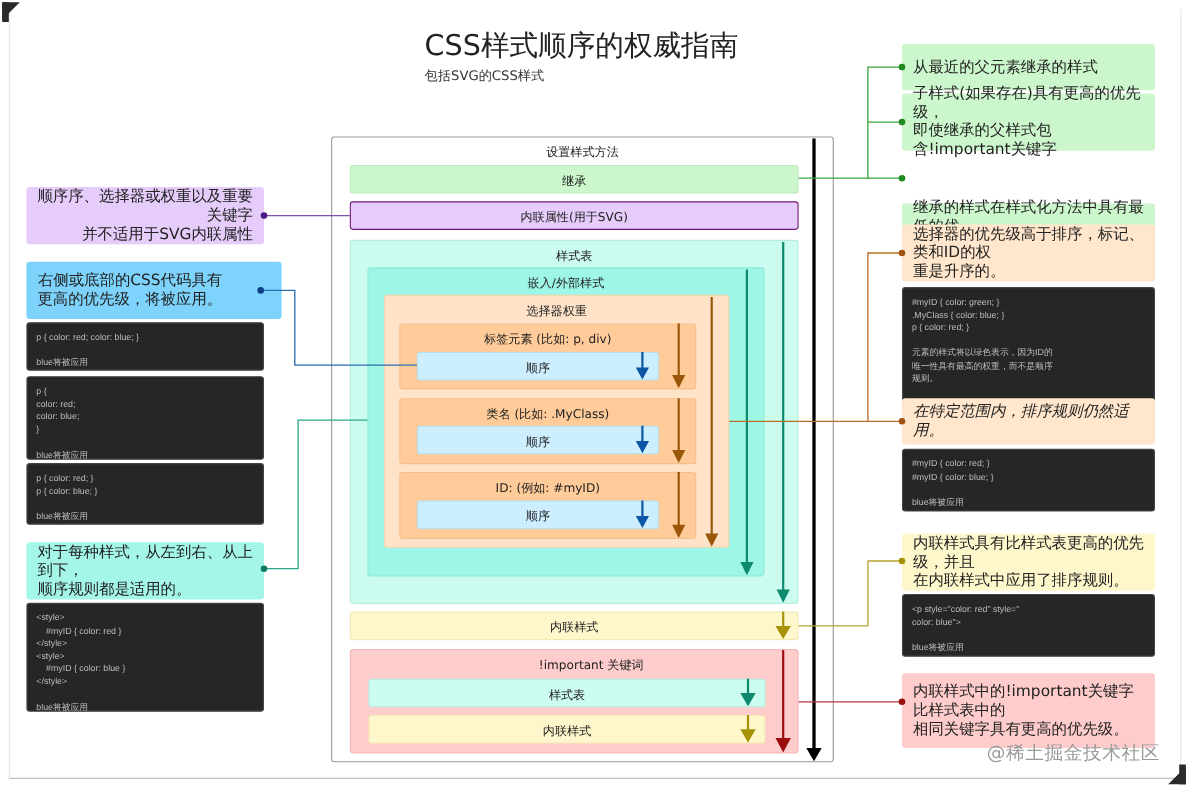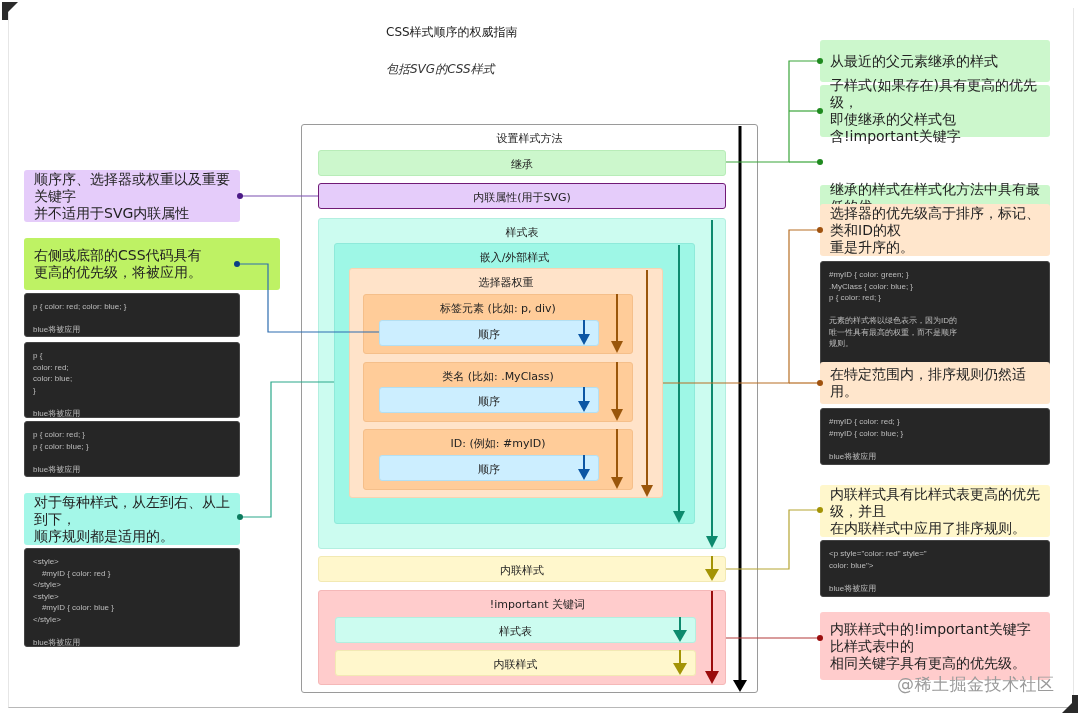--- a/index.html
+++ b/index.html
@@ -3,22 +3,22 @@
 <meta charset="utf-8">
 <style>
   html, body { margin:0; padding:0; }
   body { width:1080px; height:715px; position:relative; background:#ffffff; font-family:"DejaVu Sans", "Liberation Sans", sans-serif; overflow:hidden; color:#222; }
   .frame { position:absolute; left:8px; top:8px; width:1064px; height:699px; border-left:1px solid #e6e6e6; border-bottom:1px solid #b8b8b8; border-right:1px solid #e6e6e6; }
   .corner-tl { position:absolute; left:2px; top:2px; width:0; height:0; border-top:16px solid #2a2a2a; border-right:16px solid transparent; }
   .corner-tl2 { position:absolute; left:2px; top:2px; width:6px; height:18px; background:#2a2a2a; }
   .corner-br { position:absolute; right:2px; bottom:2px; width:0; height:0; border-bottom:16px solid #2a2a2a; border-left:16px solid transparent; }
   .corner-br2 { position:absolute; right:2px; bottom:2px; width:6px; height:18px; background:#2a2a2a; }
 
-  .title { position:absolute; left:386px; top:24px; font-size:12px; color:#222; }
-  .subtitle { position:absolute; left:386px; top:61px; font-size:12px; color:#333;font-style:italic; }
+  .title { position:absolute; left:386px; top:24px; font-size:26px; color:#222; }
+  .subtitle { position:absolute; left:386px; top:61px; font-size:12px; color:#333; }
 
   .box { position:absolute; border-radius:3px; box-sizing:border-box; }
   .lbl { position:absolute; left:0; right:0; text-align:center; font-size:11px; color:#222; }
 
   .note { position:absolute; border-radius:3px; box-sizing:border-box; font-size:14px; line-height:17px; padding:0 10px; display:flex; align-items:center; color:#222; white-space:pre-line; }
   .code { position:absolute; background:#262626; border-radius:3px; box-sizing:border-box; color:#bdbdbd; font-size:8px; line-height:11.5px; padding:7px 8px; white-space:pre; font-family:"Liberation Sans", sans-serif; border:1px solid #444; }
 
   svg.wires { position:absolute; left:0; top:0; width:1080px; height:715px; pointer-events:none; }
   .watermark { position:absolute; left:897px; top:673px; font-size:17px; color:#9a9a9a; letter-spacing:0.5px; }
 </style>
@@ -86,23 +86,23 @@
 <div class="box" style="left:318px;top:590px;width:408px;height:95px;background:#ffcccc;border:1px solid #f5b8b8;">
   <div class="lbl" style="top:6px;padding-left:31px;">!important 关键词</div>
 </div>
 <div class="box" style="left:335px;top:617px;width:361px;height:26px;background:#ccfcf0;border:1px solid #b3efe0;">
   <div class="lbl" style="top:6px;">样式表</div>
 </div>
 <div class="box" style="left:335px;top:650px;width:361px;height:26px;background:#fff7cc;border:1px solid #f2e9b3;">
   <div class="lbl" style="top:6px;">内联样式</div>
 </div>
 
-<div class="note" style="left:24px;top:170px;width:216px;height:52px;background:#e5ccfa;">顺序序、选择器或权重以及重要关键字
+<div class="note" style="left:24px;top:170px;width:216px;height:52px;background:#e5ccfa;text-align:right;">顺序序、选择器或权重以及重要关键字
 并不适用于SVG内联属性</div>
-<div class="note" style="left:24px;top:238px;width:256px;height:52px;background:#bef264;">右侧或底部的CSS代码具有
+<div class="note" style="left:24px;top:238px;width:232px;height:52px;background:#7dd3fc;text-align:right;">右侧或底部的CSS代码具有
 更高的优先级，将被应用。</div>
 <div class="code" style="left:24px;top:293px;width:216px;height:44px;">p { color: red; color: blue; }
 
 blue将被应用</div>
 <div class="code" style="left:24px;top:342px;width:216px;height:76px;">p {
 color: red;
 color: blue;
 }
 
 blue将被应用</div>
@@ -128,21 +128,21 @@
 先级</div>
 <div class="note" style="left:820px;top:204px;width:230px;height:52px;background:#ffe6cc;">选择器的优先级高于排序，标记、类和ID的权
 重是升序的。</div>
 <div class="code" style="left:820px;top:261px;width:230px;height:114px;">#myID { color: green; }
 .MyClass { color: blue; }
 p { color: red; }
 
 元素的样式将以绿色表示，因为ID的
 唯一性具有最高的权重，而不是顺序
 规则。</div>
-<div class="note" style="left:820px;top:362px;width:230px;height:42px;background:#ffe6cc;">在特定范围内，排序规则仍然适用。</div>
+<div class="note" style="left:820px;top:362px;width:230px;height:42px;background:#ffe6cc;font-style:italic;">在特定范围内，排序规则仍然适用。</div>
 <div class="code" style="left:820px;top:408px;width:230px;height:57px;">#myID { color: red; }
 #myID { color: blue; }
 
 blue将被应用</div>
 <div class="note" style="left:820px;top:485px;width:230px;height:52px;background:#fff7cc;">内联样式具有比样式表更高的优先级，并且
 在内联样式中应用了排序规则。</div>
 <div class="code" style="left:820px;top:540px;width:230px;height:57px;">&lt;p style="color: red" style="
 color: blue"&gt;
 
 blue将被应用</div>

